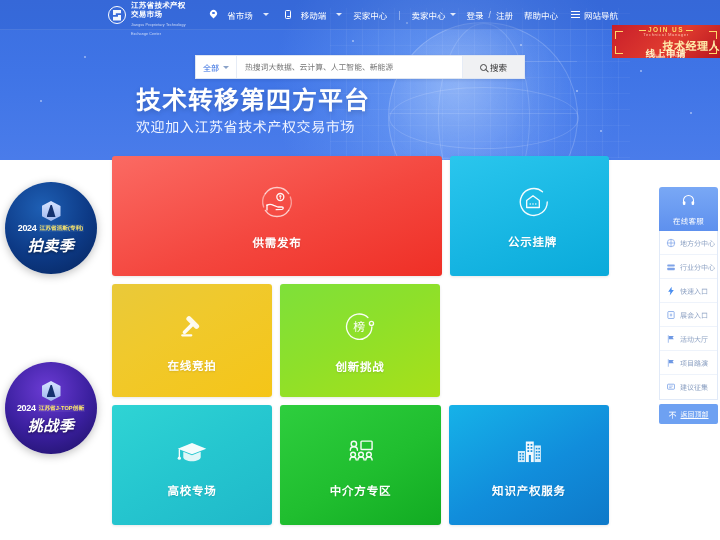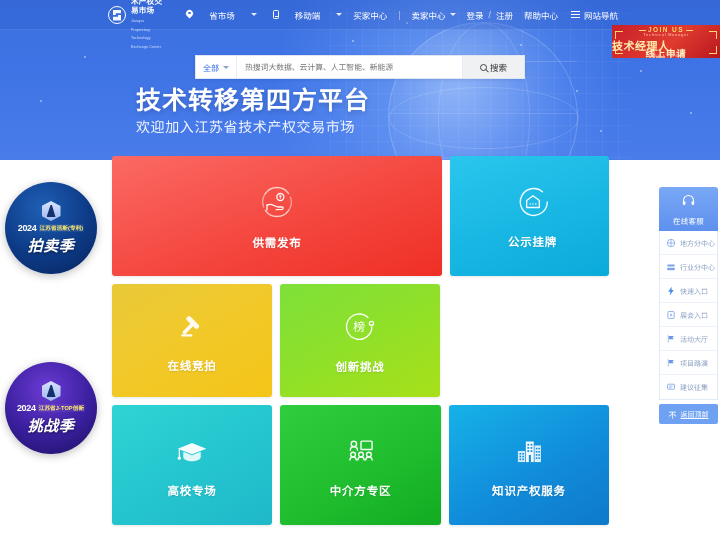--- a/index.html
+++ b/index.html
@@ -64,21 +64,21 @@
     width:8px; height:11px;
     background:#fff;
     clip-path: polygon(0 0, 100% 0, 100% 34%, 35% 34%, 35% 50%, 100% 50%, 100% 100%, 0 100%, 0 66%, 62% 66%, 62% 50%, 0 50%);
     opacity:.95;
   }
   .brand-txt { line-height:1.05; }
   .brand-en { font-size:6.5px; font-weight:bold; letter-spacing:.4px; }
   .brand-cn { font-size:7.6px; font-weight:bold; letter-spacing:.2px; }
   .brand-sub { font-size:3.6px; letter-spacing:.15px; opacity:.75; }
 
-  .nav-item { display:flex; align-items:center; gap:16px; margin-left:16px; cursor:pointer; white-space:nowrap; }
+  .nav-item { display:flex; align-items:center; gap:10px; margin-left:16px; cursor:pointer; white-space:nowrap; }
   .nav-item.first { margin-left:22px; }
   .caret { width:0;height:0;border-left:3px solid transparent;border-right:3px solid transparent;border-top:3.5px solid rgba(255,255,255,.85); }
   .pin-ic { width:7px;height:9px; position:relative; }
   .pin-ic:before{content:"";position:absolute;left:0;top:0;width:7px;height:7px;border-radius:50% 50% 50% 0;transform:rotate(-45deg);background:#fff;}
   .pin-ic:after{content:"";position:absolute;left:2.2px;top:1.8px;width:2.6px;height:2.6px;border-radius:50%;background:#3f74e6;}
   .phone-ic { width:6px;height:9px;border:1px solid #fff;border-radius:1.4px; position:relative; }
   .phone-ic:after{content:"";position:absolute;left:1.6px;bottom:.6px;width:2.4px;height:1px;background:#fff;border-radius:1px;}
 
   .topbar-right { margin-left:auto; display:flex; align-items:center; gap:0; margin-right:102px; }
   .tr { margin-left:11px; cursor:pointer; white-space:nowrap; }
@@ -126,21 +126,21 @@
   .rb-join {
     position:absolute; left:0; right:0; top:1px; text-align:center;
     font-size:6.5px; font-weight:bold; color:#ffd76a; letter-spacing:1.4px;
   }
   .rb-join span { position:relative; padding:0 9px; }
   .rb-join span:before, .rb-join span:after {
     content:""; position:absolute; top:50%; width:7px; height:1px; background:#ffd76a;
   }
   .rb-join span:before { left:0; } .rb-join span:after { right:0; }
   .rb-en { position:absolute; left:0;right:0; top:7px; text-align:center; font-size:4.2px; color:#ffbfae; letter-spacing:.6px; }
-  .rb-cn1 { position:absolute; left:0;right:0; top:11.5px; text-align:left; font-size:11px; font-weight:bold; color:#ffe9a8; letter-spacing:.5px; }
+  .rb-cn1 { position:absolute; left:0;right:0; top:11.5px; text-align:right; font-size:11px; font-weight:bold; color:#ffe9a8; letter-spacing:.5px; }
   .rb-cn2 { position:absolute; left:0;right:0; top:21px; text-align:center; font-size:9.5px; font-weight:bold; color:#fff3c4; letter-spacing:.8px; }
   .rb-cn3 { position:absolute; left:0;right:0; bottom:.5px; text-align:center; font-size:3.8px; color:#ffd0c4; letter-spacing:.5px; }
   .rb-corner { position:absolute; width:8px;height:8px;border:1px solid #ffd76a; }
   .rb-c1{left:3px;top:6px;border-right:0;border-bottom:0;}
   .rb-c2{right:3px;top:6px;border-left:0;border-bottom:0;}
   .rb-c3{left:3px;bottom:4px;border-right:0;border-top:0;}
   .rb-c4{right:3px;bottom:4px;border-left:0;border-top:0;}
 
   
   .grid { position:absolute; left:112px; top:156px; width:497px; }

